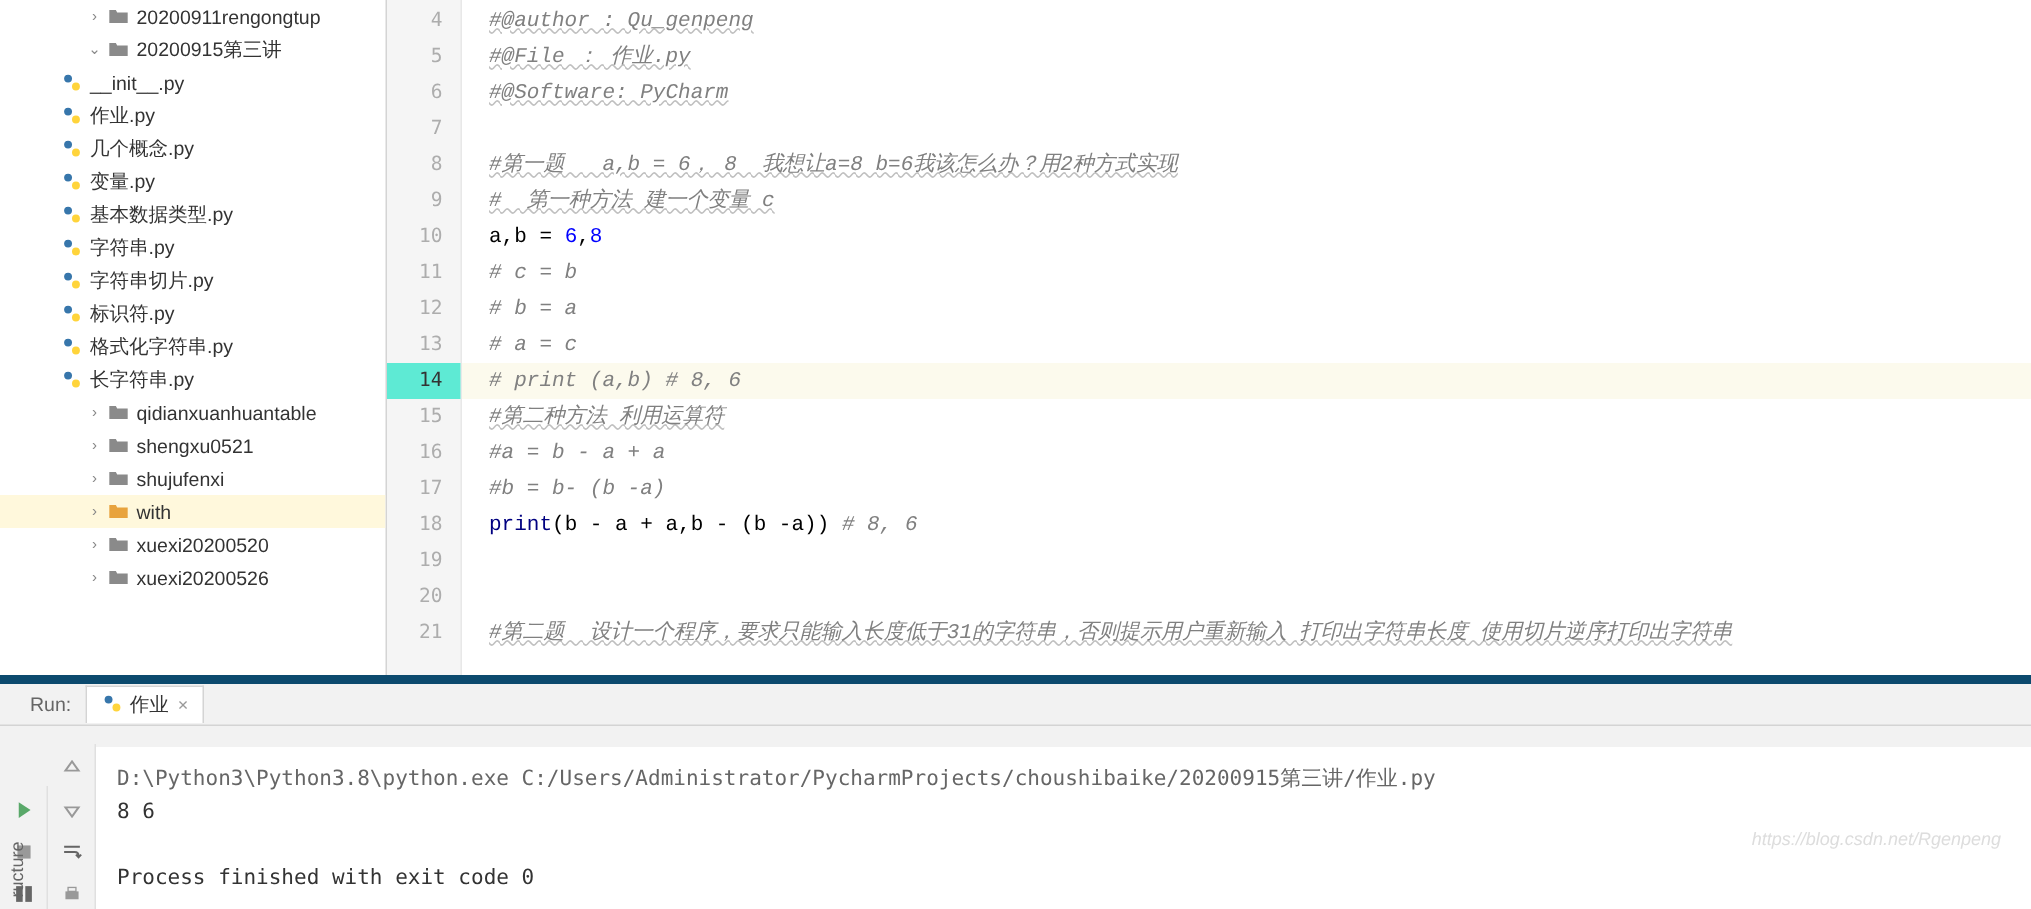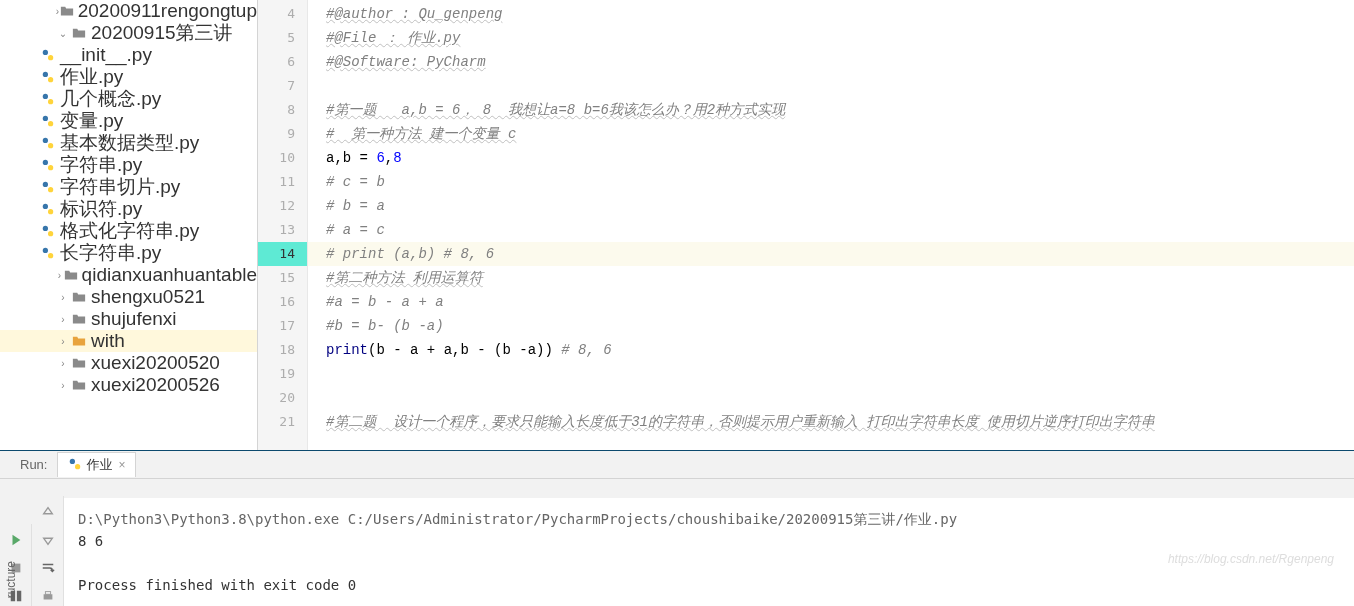--- a/index.html
+++ b/index.html
@@ -9,40 +9,40 @@
     
     
     .project-panel { width: 258px; background: #fff; border-right: 1px solid #d4d4d4; overflow-y: auto; }
     .tree-item { display: flex; align-items: center; height: 22px; cursor: pointer; white-space: nowrap; }
     .tree-item.selected { background: #fff8dc; }
     .tree-arrow { width: 16px; text-align: center; color: #888; font-size: 10px; }
     .tree-icon { width: 16px; height: 16px; margin-right: 4px; display: inline-flex; align-items: center; justify-content: center; }
     .folder-icon { color: #8a8a8a; }
     .folder-icon.special { color: #e8a33d; }
     .py-icon { font-size: 11px; }
-    .tree-label { font-size: 19px; color: #333; }
+    .tree-label { font-size: 13px; color: #333; }
     .indent-1 { padding-left: 55px; }
     .indent-3 { padding-left: 40px; }
     
     
     .editor-panel { flex: 1; display: flex; background: #fff; overflow: hidden; }
     .gutter { width: 50px; background: #f5f5f5; border-right: 1px solid #e8e8e8; padding-top: 2px; }
     .line-num { height: 24px; line-height: 24px; text-align: right; padding-right: 12px; color: #adadad; font-size: 13px; font-family: Consolas, monospace; }
     .line-num.current { background: #5eead4; color: #333; }
     .code-area { flex: 1; padding-top: 2px; font-family: Consolas, "Courier New", monospace; font-size: 14px; }
     .code-line { height: 24px; line-height: 24px; padding-left: 18px; white-space: pre; }
     .code-line.current { background: #fcfaed; }
     .comment { color: #808080; font-style: italic; }
     .comment-underline { color: #808080; font-style: italic; text-decoration: underline wavy #c0c0c0; text-decoration-thickness: 1px; }
     .number { color: #0000ff; }
     .builtin { color: #000080; }
     .plain { color: #000; }
     
     
-    .bottom-section { border-top: 1px solid #0c4a6e; background: #f2f2f2; height: 156px; display: flex; flex-direction: column; }
+    .bottom-section { border-top: 6px solid #0c4a6e; background: #f2f2f2; height: 156px; display: flex; flex-direction: column; }
     .run-header { display: flex; align-items: center; height: 28px; padding-left: 20px; border-bottom: 1px solid #d4d4d4; background: #f2f2f2; }
     .run-label { color: #666; margin-right: 10px; font-size: 13px; }
     .run-tab { display: flex; align-items: center; background: #fff; padding: 3px 10px; border: 1px solid #d4d4d4; border-bottom: none; font-size: 13px; }
     .run-tab .close-x { margin-left: 6px; color: #999; font-size: 12px; cursor: pointer; }
     .run-body { flex: 1; display: flex; align-items: flex-end; }
     .run-toolbar { width: 32px; display: flex; flex-direction: column; align-items: center; padding-top: 6px; gap: 8px; border-right: 1px solid #e0e0e0; }
     .run-toolbar2 { width: 32px; display: flex; flex-direction: column; align-items: center; padding-top: 6px; gap: 8px; border-right: 1px solid #e0e0e0; }
     .tb-btn { width: 20px; height: 20px; display: flex; align-items: center; justify-content: center; cursor: pointer; color: #666; }
     .tb-btn.play { color: #59a869; }
     .run-output { flex: 1; padding: 10px 14px; font-family: Consolas, monospace; font-size: 14px; background: #fff; }

